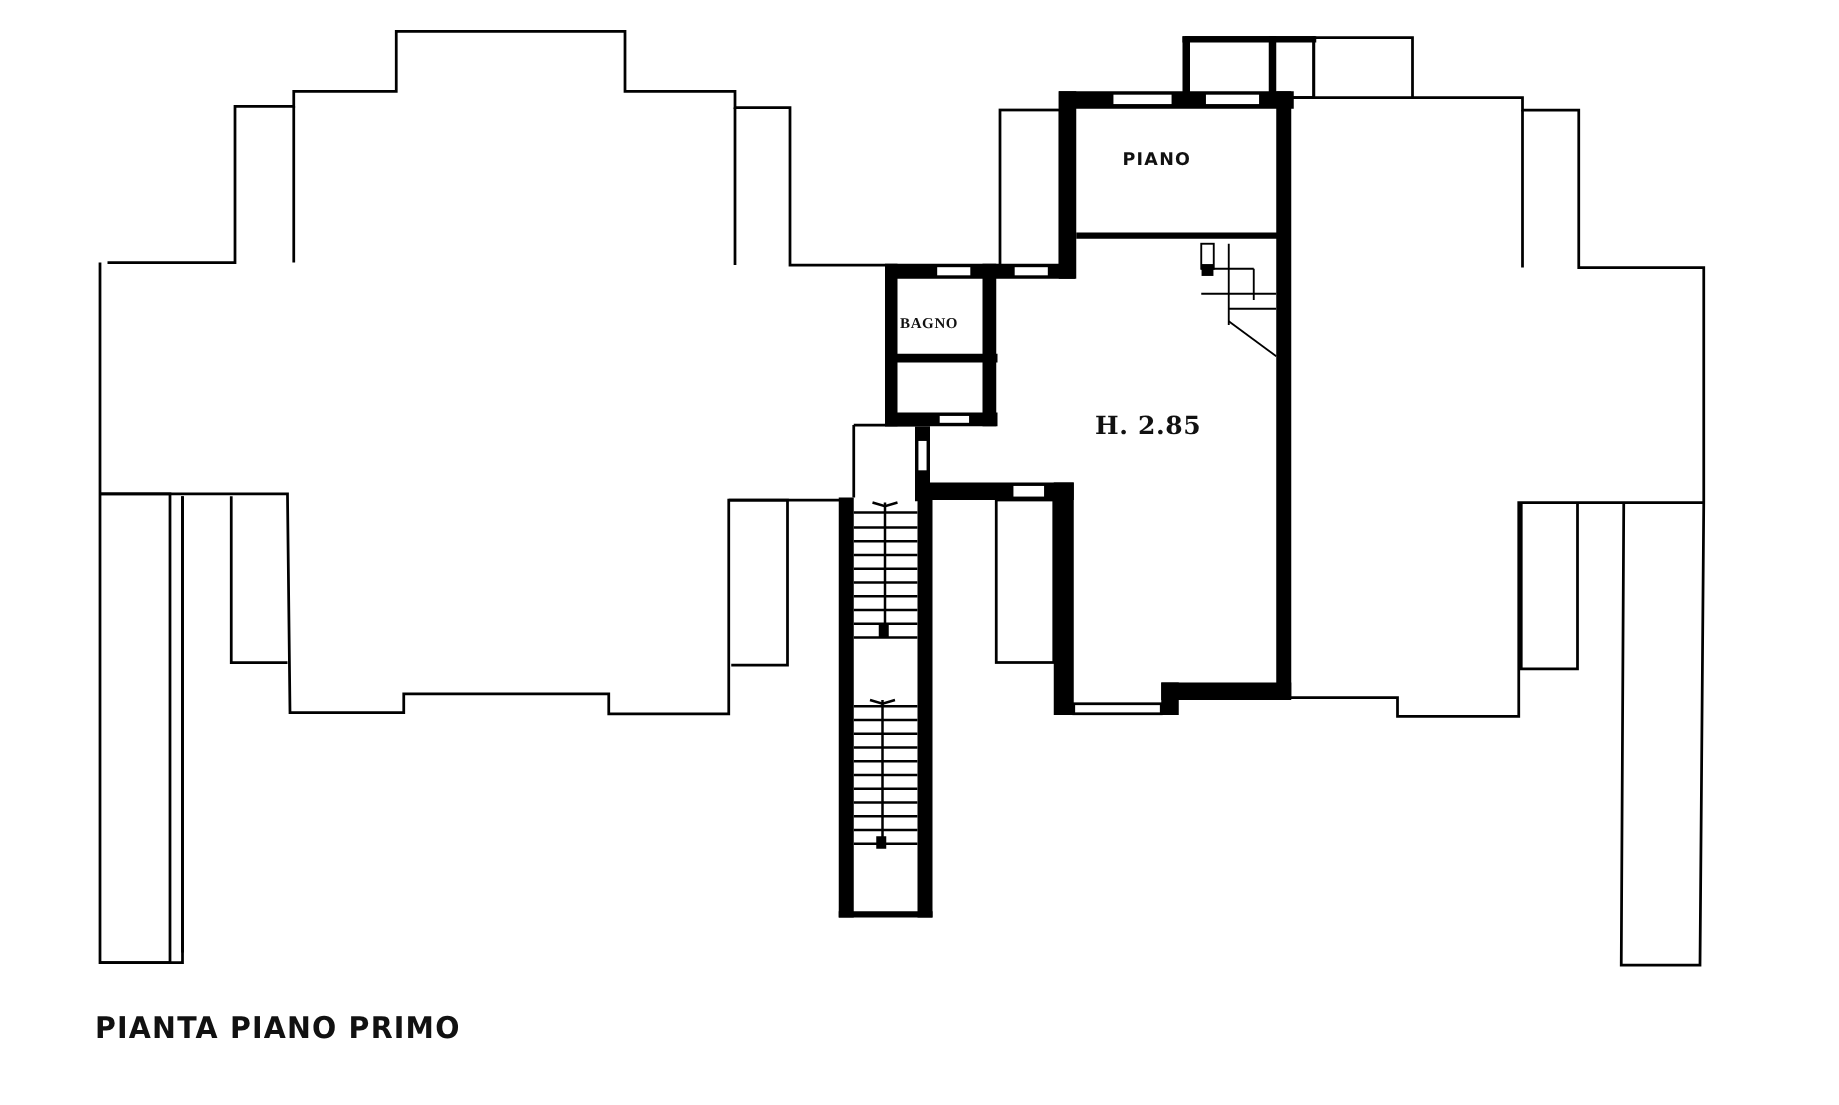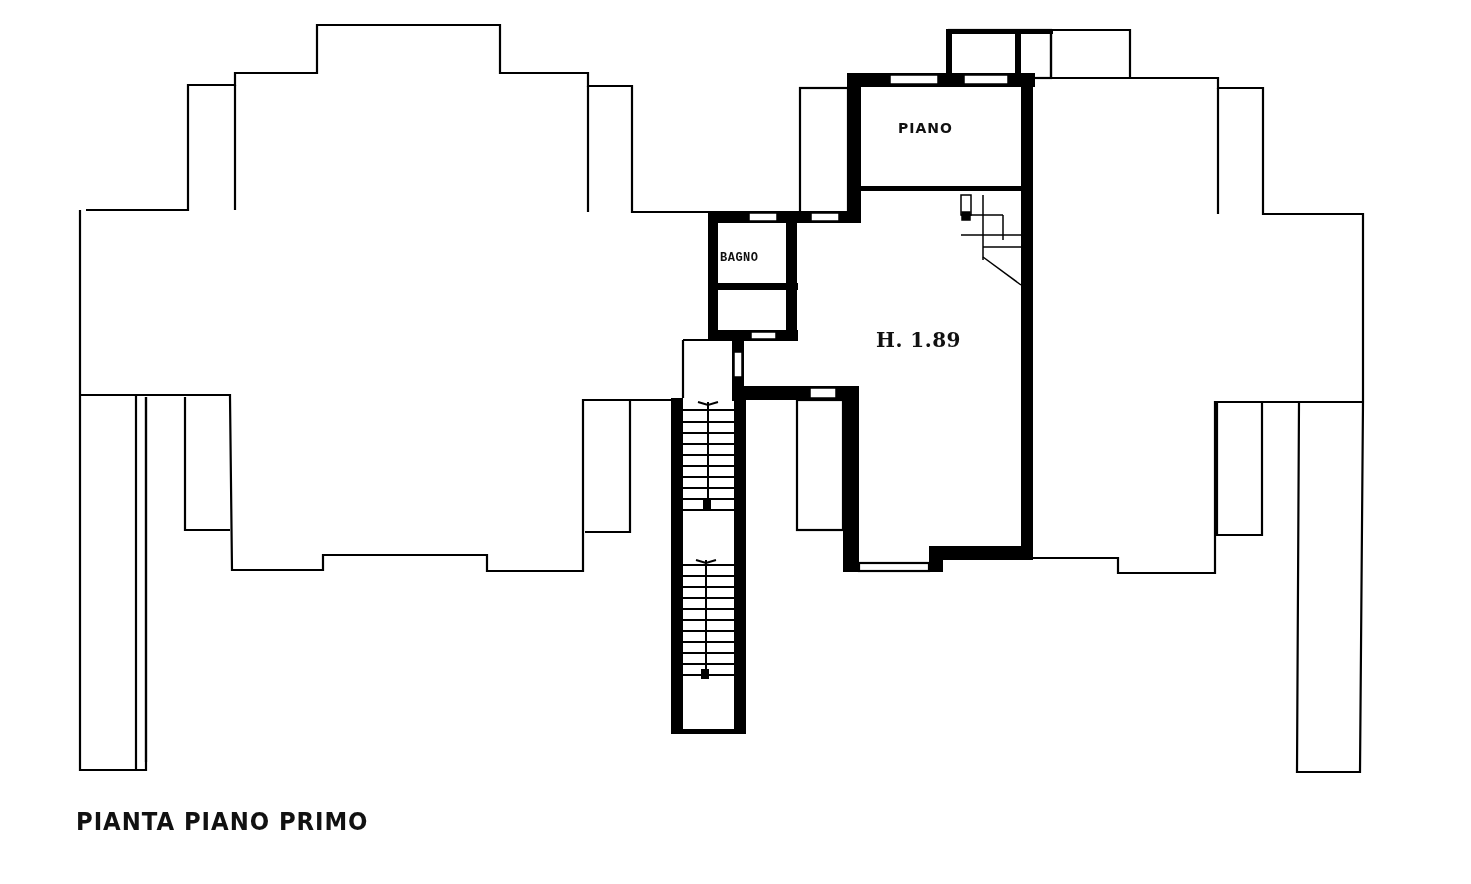--- a/index.html
+++ b/index.html
@@ -3,21 +3,21 @@
 <meta charset="utf-8">
 <style>
   html, body { margin:0; padding:0; background:#ffffff; }
   body { width:1471px; height:884px; position:relative; overflow:hidden; font-family:"Liberation Sans", sans-serif; }
   svg { position:absolute; left:0; top:0; }
   .thin { fill:none; stroke:#000; stroke-width:2.2; }
   .thick { fill:#000; }
   .win { fill:#fff; stroke:#000; stroke-width:1.5; }
   .lbl { position:absolute; color:#111; font-weight:bold; letter-spacing:0.5px; white-space:nowrap; }
   #label-cucina { left:898px; top:120px; font-size:14px; font-family:"DejaVu Sans", sans-serif; letter-spacing:1px; }
-  #label-bagno { left:720px; top:251px; font-size:12px; font-family:Liberation Mono, monospace; }
+  #label-bagno { left:720px; top:251px; font-size:12px; font-family:Liberation Serif, serif; }
   #label-height { left:876px; top:328px; font-size:20px; font-family:"DejaVu Serif", serif; }
   #plan-title { left:76px; top:808px; font-size:24px; font-family:"DejaVu Sans", sans-serif; font-weight:bold; letter-spacing:1px; transform:scaleX(0.95); transform-origin:left; }
 </style>
 </head>
 <body>
 
 <div>
 <svg width="1471" height="884" viewBox="0 0 1471 884">
 
   <g>
@@ -133,14 +133,14 @@
     <rect class="thick" x="703" y="500" width="8" height="10"></rect>
     <rect class="thick" x="701" y="669" width="8" height="10"></rect>
     <path d="M698,402 L708,405 L718,402" stroke="#000" stroke-width="2" fill="none"></path>
     <path d="M696,560 L706,563 L716,560" stroke="#000" stroke-width="2" fill="none"></path>
   </g>
 </svg>
 </div>
 
 <div id="label-cucina" class="lbl">PIANO</div>
 <div id="label-bagno" class="lbl">BAGNO</div>
-<div id="label-height" class="lbl">H. 1.89</div>
+<div id="label-height" class="lbl">H. 2.85</div>
 <div id="plan-title" class="lbl">PIANTA PIANO PRIMO</div>
 
 </body></html>

